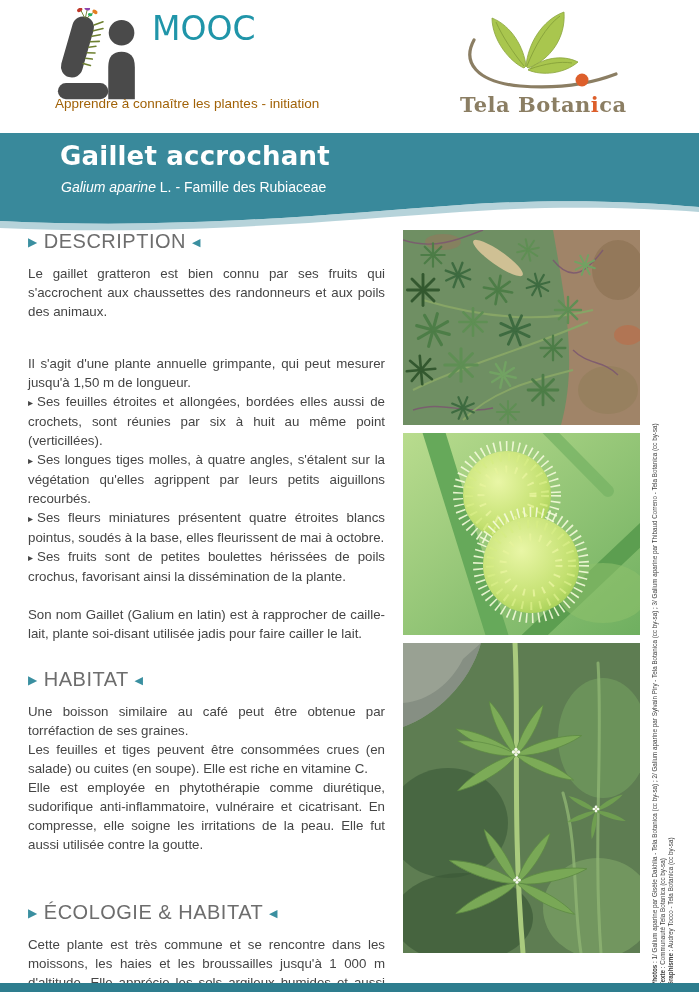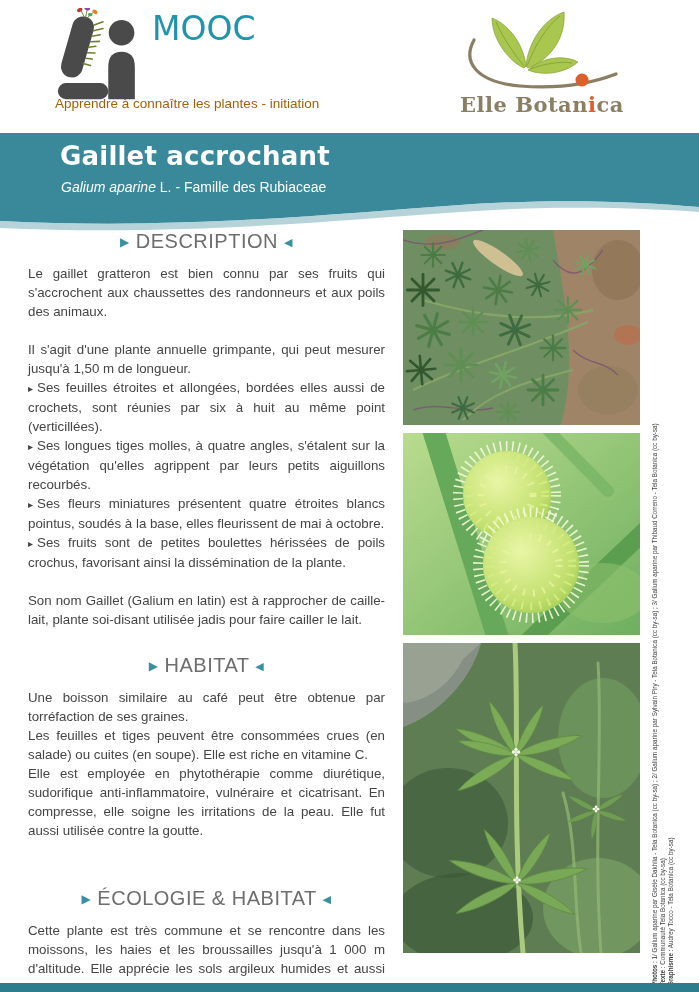--- a/index.html
+++ b/index.html
@@ -23,24 +23,24 @@
   .banner svg { position:absolute; left:0; top:0; }
   .banner-title { position:absolute; left:60px; top:8px; color:#fff; font-family:"DejaVu Sans", sans-serif;
                   font-weight:700; font-size:26px; letter-spacing:0.2px; }
   .banner-sub { position:absolute; left:61px; top:46px; color:#fff; font-size:14px; }
   .banner-sub .it { font-style:italic; }
 
   
   .col-text { position:absolute; left:28px; top:231px; width:357px; color:#454545;
               font-size:13.3px; line-height:19px; text-align:justify; }
   .sec-head { color:#6d6d6d; font-size:20px; letter-spacing:0.5px; line-height:1; margin-bottom:13px;
-              font-family:"Liberation Sans", sans-serif; font-weight:400; text-align:center; }
+              font-family:"Liberation Sans", sans-serif; font-weight:400; text-align:left; }
   .h-arrow { color:#3a8fa0; font-size:12px; vertical-align:2px; }
   .h-arrow.right { font-size:11px; }
-  .para { margin-bottom:19px; }
+  .para { margin-bottom:33px; }
   .para.tight { margin-bottom:0; }
   .bullet-arrow { font-size:10px; margin-right:4px; color:#454545; }
   .gap-s { height:19px; }
   .gap-usages { height:26px; }
   .gap-eco { height:48px; }
 
   
   .photo { position:absolute; left:403px; width:237px; overflow:hidden; }
   .photo svg { display:block; }
   .photo1 { top:230px; height:195px; }
@@ -110,21 +110,21 @@
         <path d="M66,58 C52,52 34,30 34,8 C54,16 66,38 68,56 Z"></path>
         <path d="M68,56 C70,34 84,10 106,2 C108,28 92,50 70,58 Z"></path>
         <path d="M70,60 C84,48 104,44 120,52 C106,64 84,66 70,60 Z"></path>
       </g>
       <g stroke="#8aa53c" stroke-width="1" fill="none">
         <path d="M66,56 C56,44 44,26 38,12"></path>
         <path d="M69,56 C76,38 88,16 102,6"></path>
         <path d="M72,59 C86,54 102,51 114,53"></path>
       </g>
     </svg>
-    <div class="tela-name"><span>Elle Botan</span><span class="orange-i">i</span><span>ca</span></div>
+    <div class="tela-name"><span>Tela Botan</span><span class="orange-i">i</span><span>ca</span></div>
   </div>
 
   <div class="banner">
     <svg width="699" height="102" viewBox="0 0 699 102" preserveAspectRatio="none">
       <path d="M0,0 H699 V74 C640,69 560,65 460,72 C330,81 180,97 0,88 Z" fill="#39899b"></path>
       <path d="M0,88 C180,97 330,81 460,72 C560,65 640,69 699,74 L699,79 C640,75 560,72 460,79 C330,88 180,103 0,95 Z" fill="#8fbcc6" opacity="0.65"></path>
     </svg>
     <div class="banner-title">Gaillet accrochant</div>
     <div class="banner-sub"><span class="it">Galium aparine</span><span> L. - Famille des Rubiaceae</span></div>
   </div>

